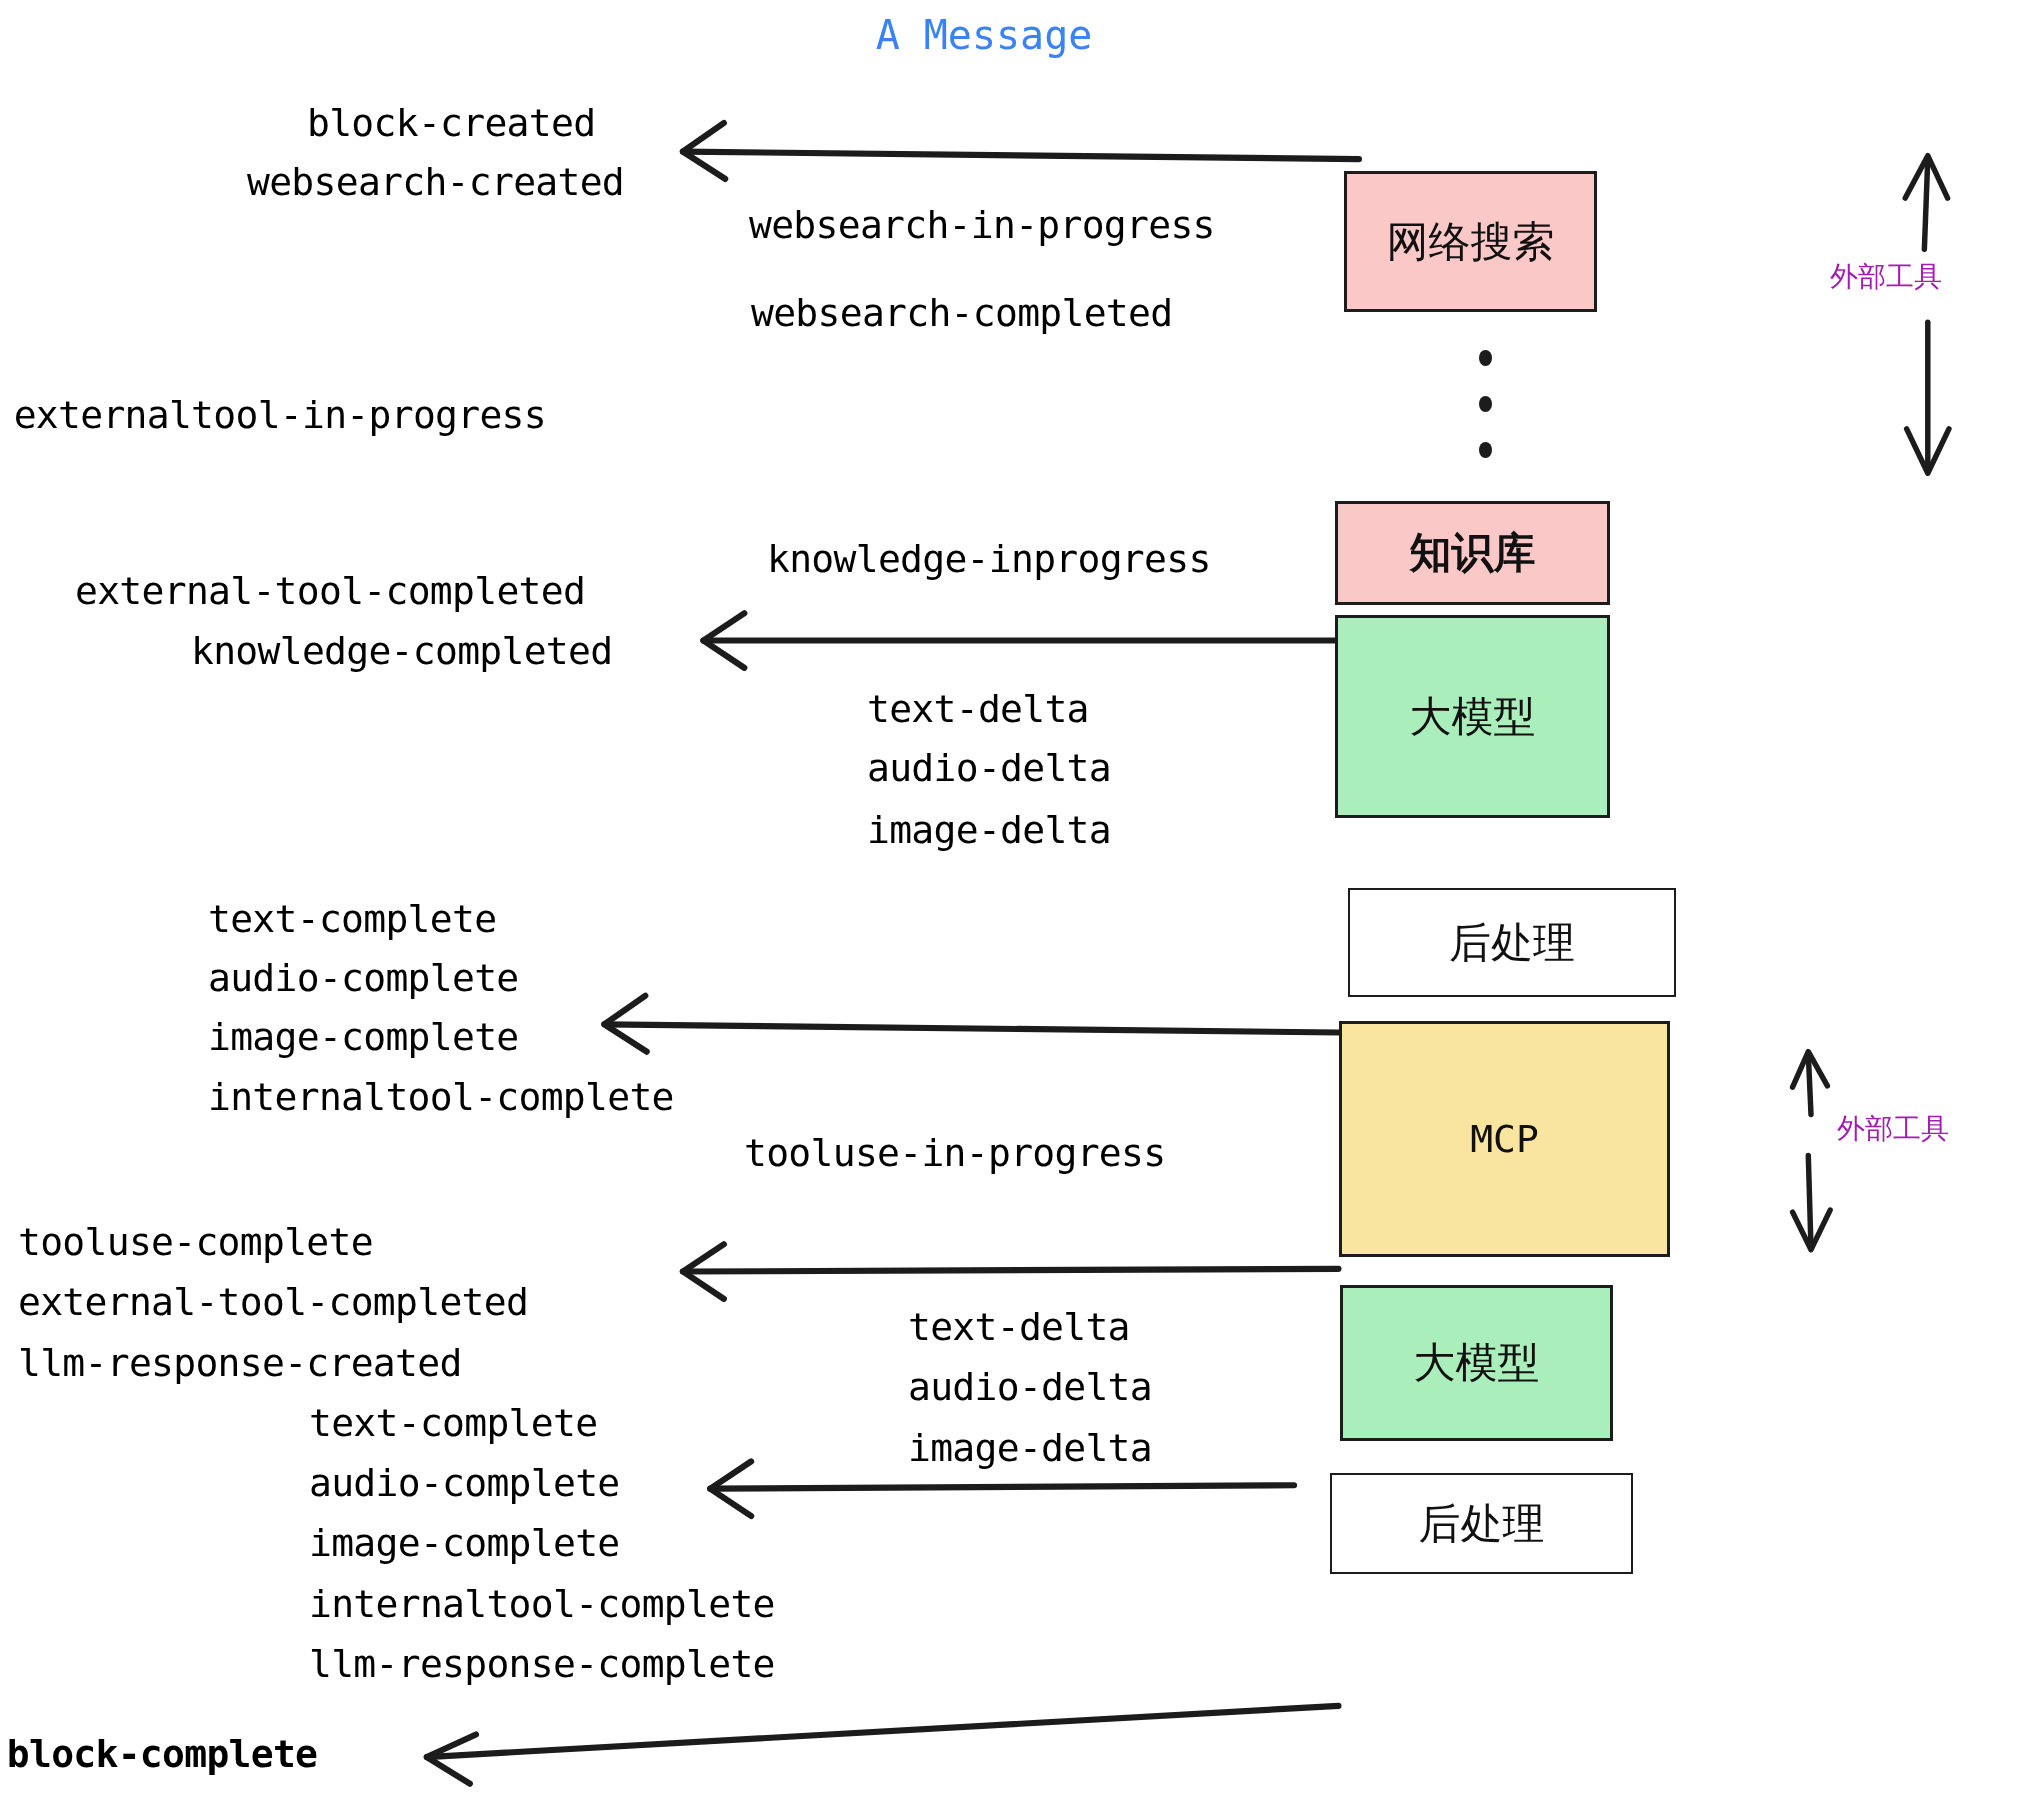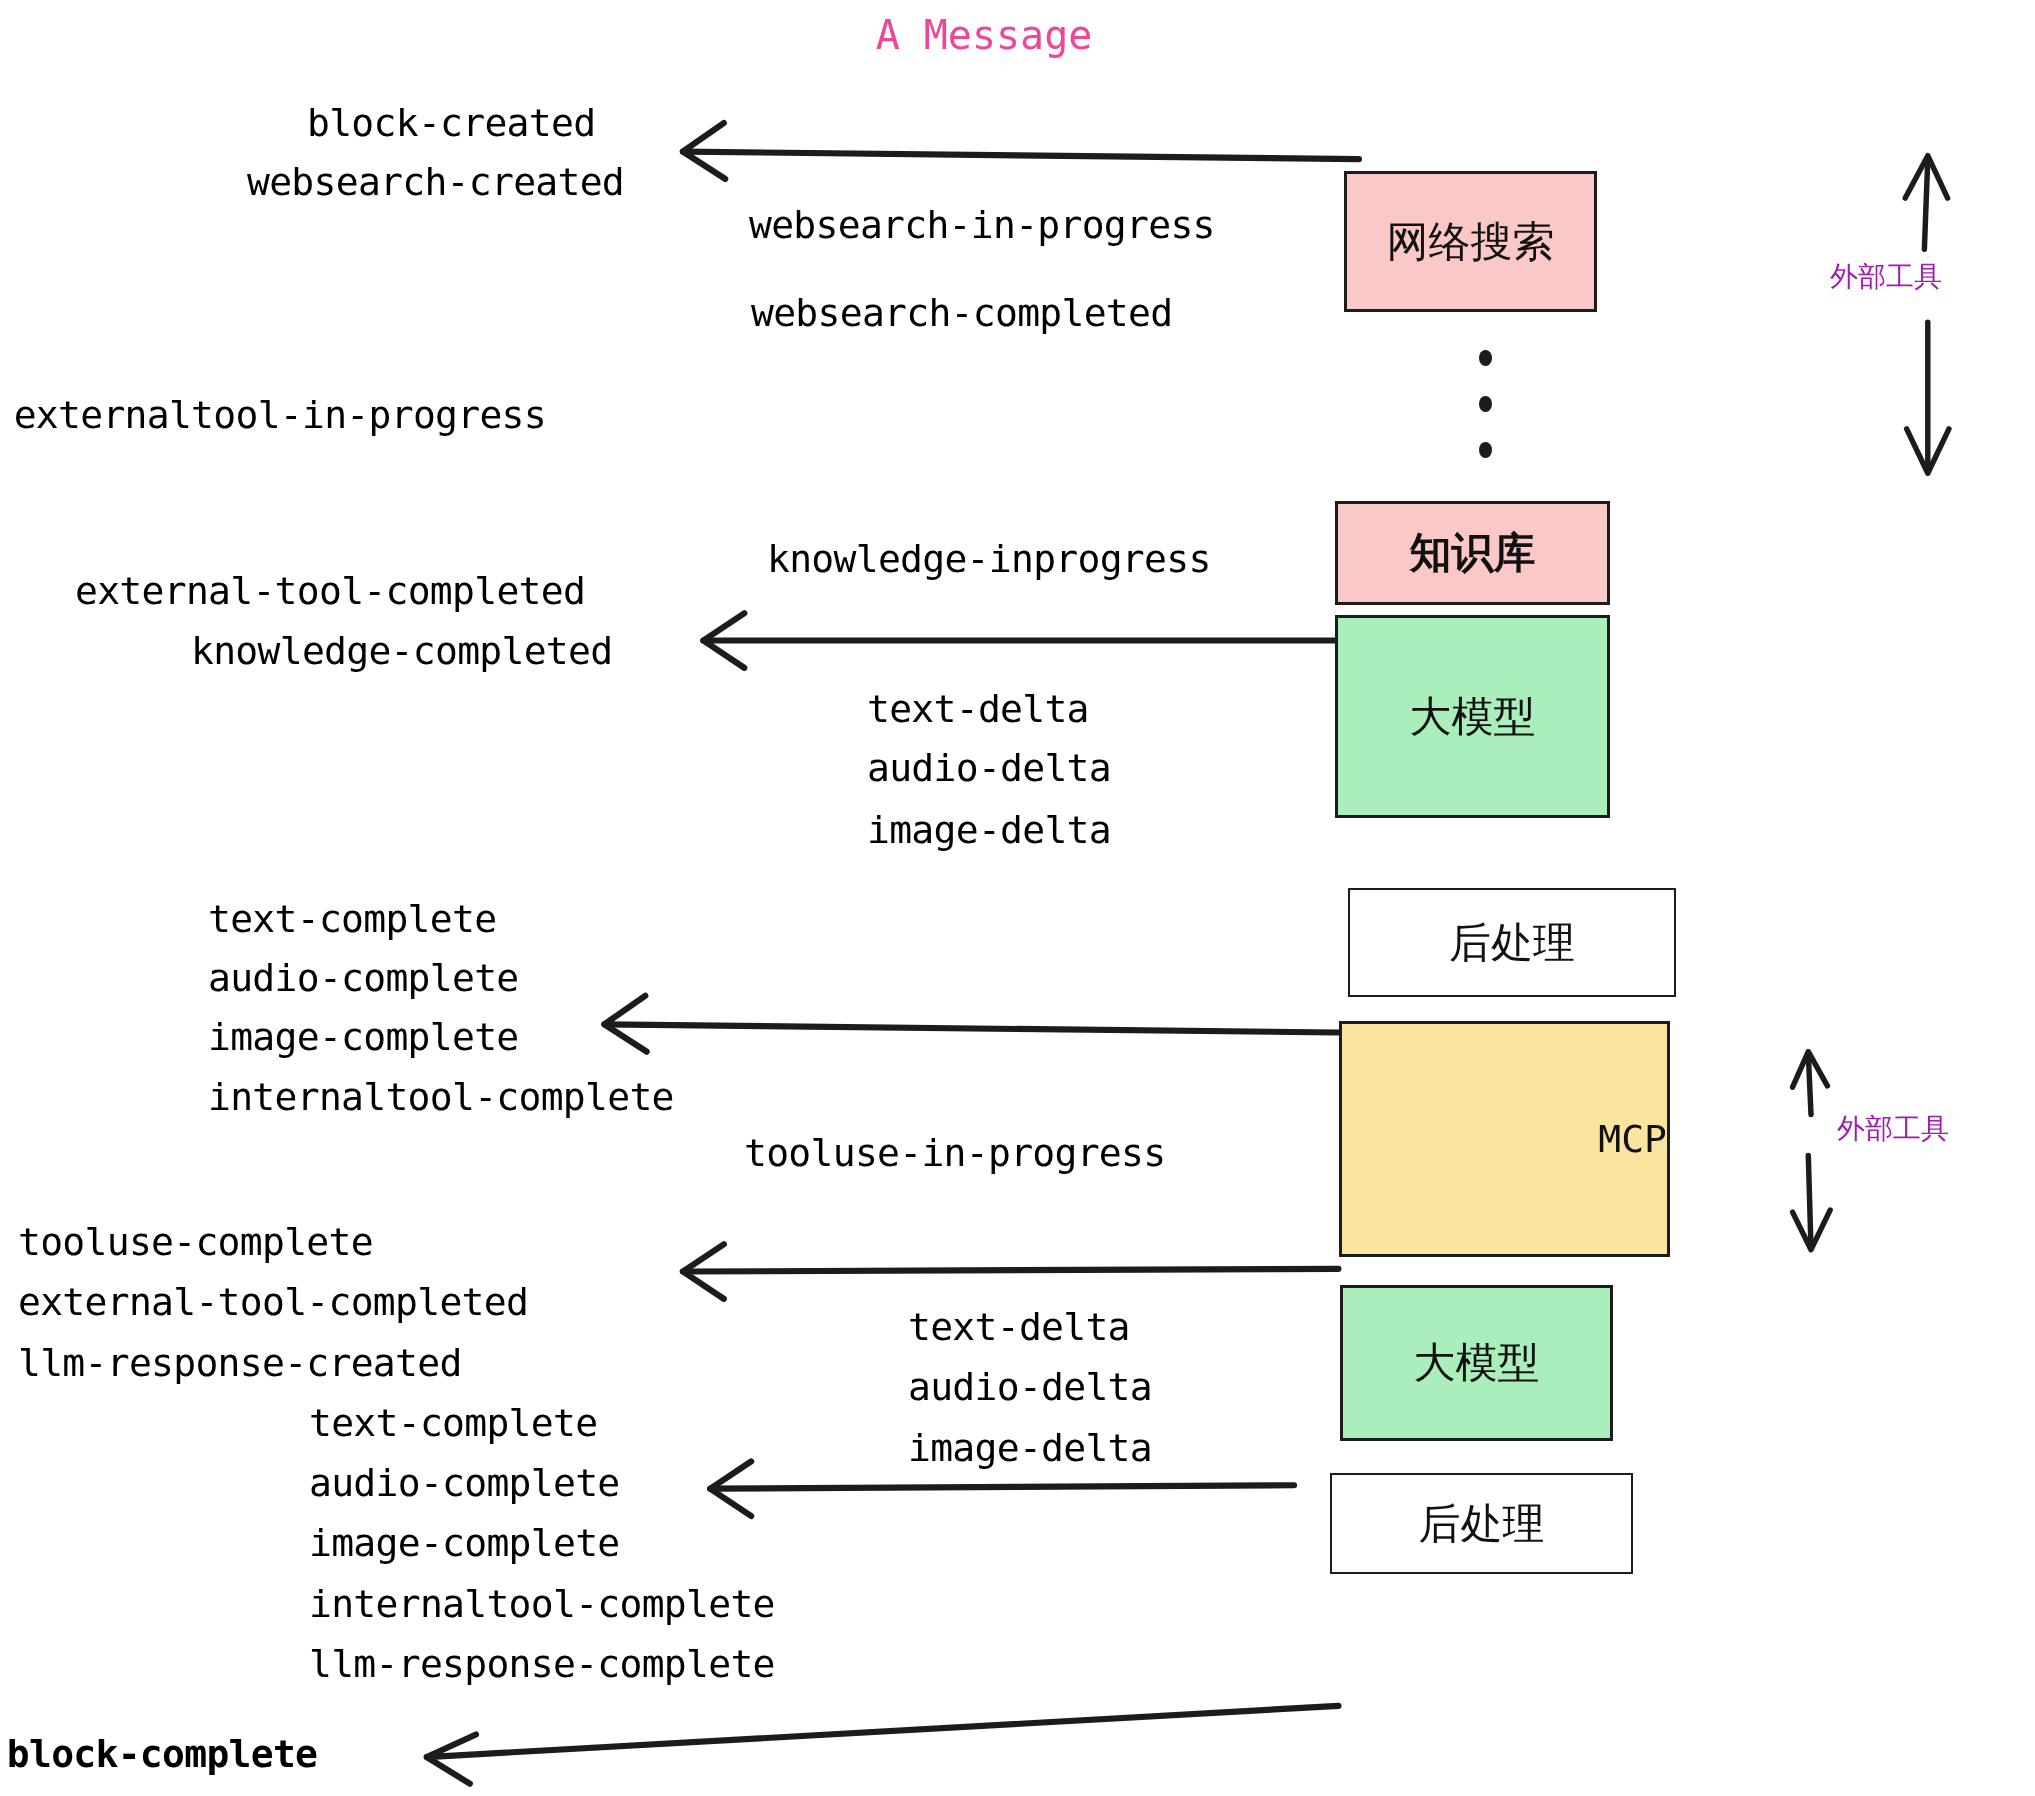--- a/index.html
+++ b/index.html
@@ -24,21 +24,21 @@
     line-height: 1;
     color: #000000;
     letter-spacing: -0.7px;
   }
   .title {
     position: absolute;
     white-space: nowrap;
     font-family: "DejaVu Sans Mono", "Liberation Mono", monospace;
     font-size: 40px;
     line-height: 1;
-    color: #ec4899;
+    color: #3b82f6;
   }
   .box {
     position: absolute;
     box-sizing: border-box;
     border: 3.4px solid #1c1c1c;
     display: flex;
     align-items: center;
     justify-content: center;
     font-family: "DejaVu Sans", "Liberation Sans", sans-serif;
     font-size: 42px;
@@ -150,21 +150,21 @@
   </div>
 
   <div class="box" style="left:1335px; top:615px; width:275px; height:203px; background:#aaeebb;">
     <span>大模型</span>
   </div>
 
   <div class="box" style="left:1348px; top:888px; width:328px; height:109px; background:#ffffff; border-width:2.7px;">
     <span>后处理</span>
   </div>
 
-  <div class="box mono" style="left:1339px; top:1021px; width:331px; height:236px; background:#fae5a0;justify-content:flex-end;">
+  <div class="box mono" style="left:1339px; top:1021px; width:331px; height:236px; background:#fae5a0;">
     <span>MCP</span>
   </div>
 
   <div class="box" style="left:1340px; top:1285px; width:273px; height:156px; background:#aaeebb;">
     <span>大模型</span>
   </div>
 
   <div class="box" style="left:1330px; top:1473px; width:303px; height:101px; background:#ffffff; border-width:2.7px;">
     <span>后处理</span>
   </div>

